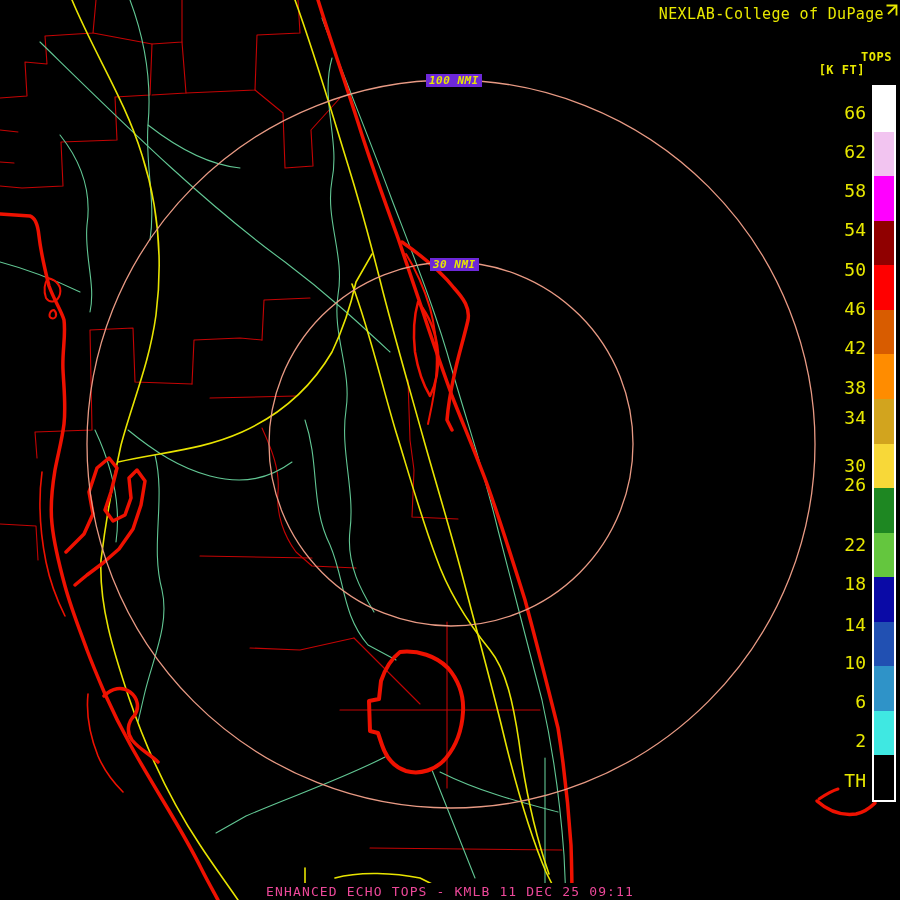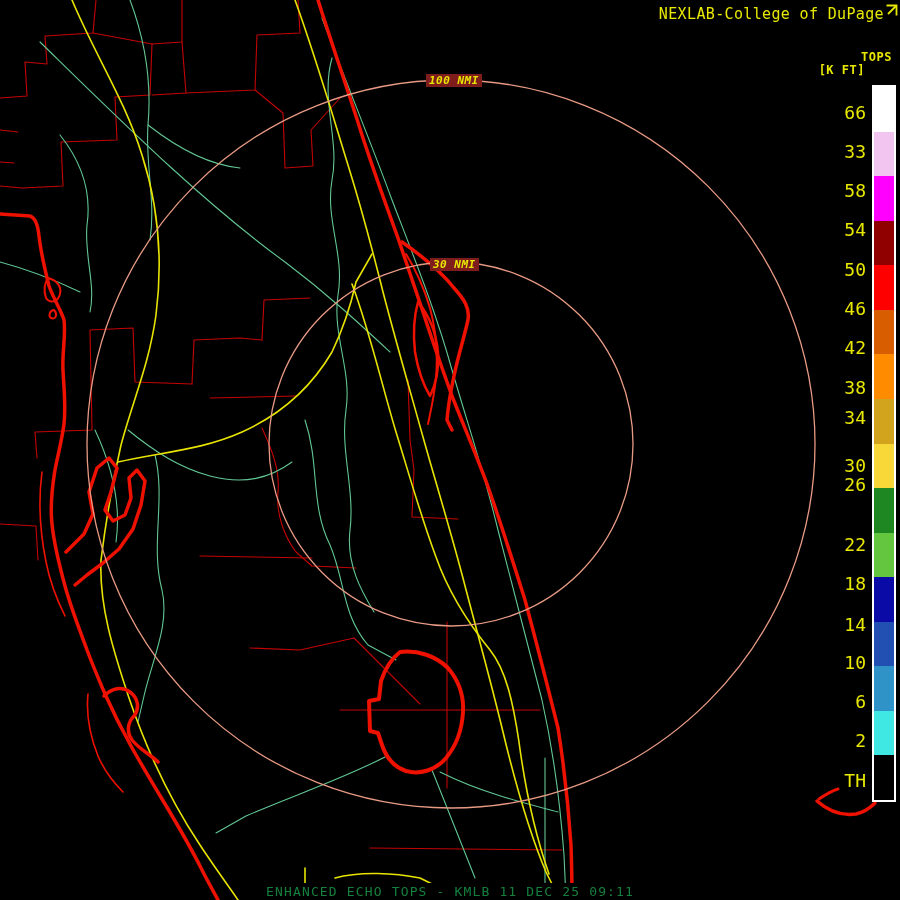--- a/index.html
+++ b/index.html
@@ -25,27 +25,27 @@
     top:85px;left:872px;width:24px;height:717px;
     border:2px solid #ffffff;box-sizing:border-box;
     display:flex;flex-direction:column;background:#000;
   }
   .legend-seg{flex:1 1 0;}
   .legend-label{
     position:absolute;z-index:3;left:820px;width:46px;text-align:right;
     color:var(--yellow);font-size:18px;line-height:13px;height:13px;
   }
   .ring-label{
-    color:var(--yellow);background:#7f1d1d;font-size:11px;font-style:italic;
+    color:var(--yellow);background:#6d28d9;font-size:11px;font-style:italic;
     font-weight:bold;letter-spacing:.5px;padding:0 3px;white-space:pre;
   }
   #ring-label-outer{top:74px;left:426px;}
   #ring-label-inner{top:258px;left:430px;}
   .status-bar{
-    top:883px;left:262px;background:#000;color:#15803d;
+    top:883px;left:262px;background:#000;color:#ec4899;
     font-size:13px;letter-spacing:1.15px;padding:1px 4px;white-space:pre;
   }
 </style>
 </head>
 <body>
 
 <svg id="map-svg" width="900" height="900" viewBox="0 0 900 900" fill="none">
 
   <g id="county-layer" stroke="#c40404" stroke-width="1.1" stroke-linejoin="round" stroke-linecap="round">
     <path d="M96,0 L93,33 L45,36 L47,64 L25,62 L27,96 L0,98"></path>
@@ -143,21 +143,21 @@
     <div class="legend-seg" style="background: rgb(30, 135, 34);"></div>
     <div class="legend-seg" style="background: rgb(100, 198, 62);"></div>
     <div class="legend-seg" style="background: rgb(10, 10, 166);"></div>
     <div class="legend-seg" style="background: rgb(33, 80, 178);"></div>
     <div class="legend-seg" style="background: rgb(47, 147, 200);"></div>
     <div class="legend-seg" style="background: rgb(63, 232, 226);"></div>
     <div class="legend-seg" style="background: rgb(0, 0, 0);"></div>
   </div>
 <div id="legend-labels">
     <div class="legend-label" style="top: 105.5px;">66</div>
-    <div class="legend-label" style="top: 144.8px;">33</div>
+    <div class="legend-label" style="top: 144.8px;">62</div>
     <div class="legend-label" style="top: 184.1px;">58</div>
     <div class="legend-label" style="top: 223.4px;">54</div>
     <div class="legend-label" style="top: 262.7px;">50</div>
     <div class="legend-label" style="top: 302px;">46</div>
     <div class="legend-label" style="top: 341.3px;">42</div>
     <div class="legend-label" style="top: 380.6px;">38</div>
     <div class="legend-label" style="top: 411px;">34</div>
     <div class="legend-label" style="top: 459.1px;">30</div>
     <div class="legend-label" style="top: 478px;">26</div>
     <div class="legend-label" style="top: 537.7px;">22</div>

